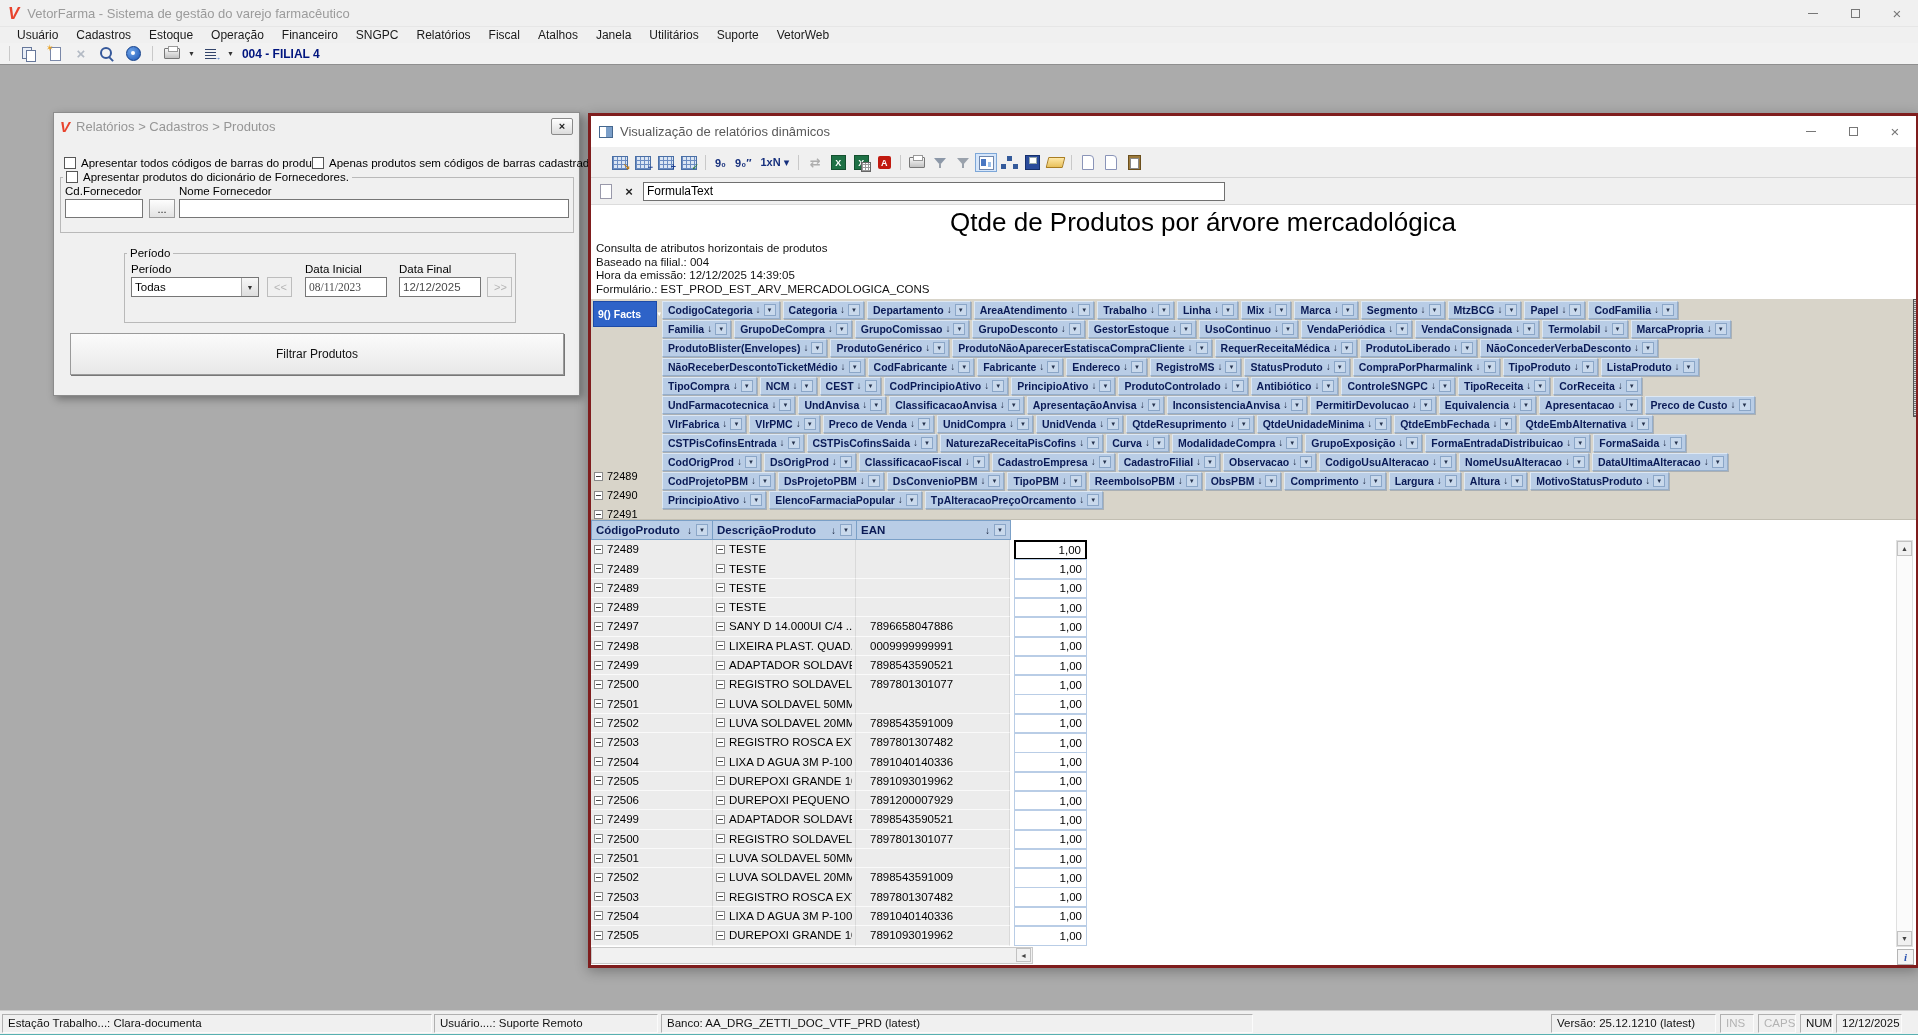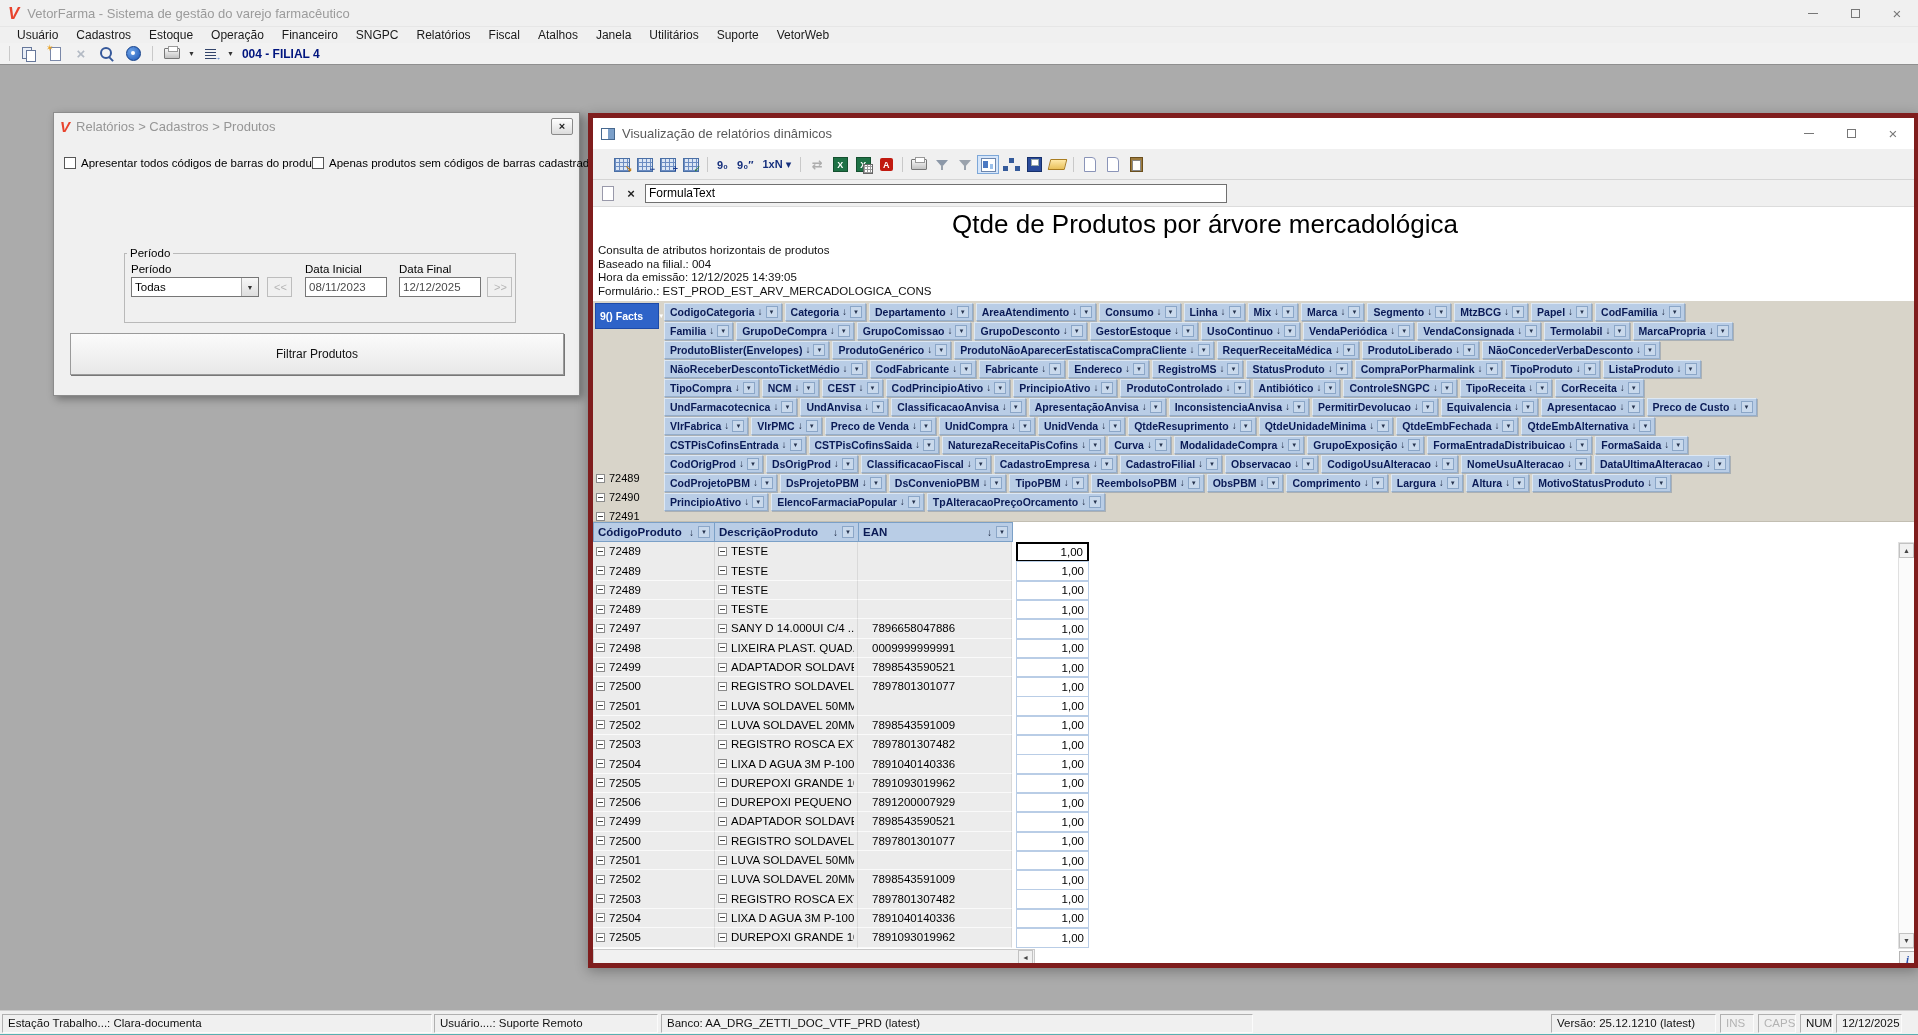--- a/index.html
+++ b/index.html
@@ -100,21 +100,21 @@
   .btn.disabled{color:#b5b5b5;border-color:#bdbdbd;background:#f0f0f0}
   .select{position:absolute;height:20px;background:#fff;border:1px solid #767676;display:flex;align-items:center;
     font-size:11.5px;padding-left:3px}
   .selbtn{margin-left:auto;width:17px;height:100%;background:linear-gradient(#f7f7f7,#dedede);
     border-left:1px solid #aaa;display:flex;align-items:center;justify-content:center;font-size:7px;color:#333}
   #filter-btn{position:absolute;left:16px;top:220px;width:494px;height:42px;background:linear-gradient(#fbfbfb,#e8e8e8);
     border:1px solid #9a9a9a;box-shadow:1px 1px 0 #777;font-size:12px;color:#111;font-family:"Liberation Sans",sans-serif}
 
   
   #report{position:absolute;left:588px;top:113px;width:1331px;height:855px;background:#7dd3fc;
-    border:5px solid #7f1d1d;box-shadow:0 3px 12px rgba(0,0,0,.3)}
+    border:3px solid #7f1d1d;box-shadow:0 3px 12px rgba(0,0,0,.3)}
   .rw-tb{height:32px;background:#fff;display:flex;align-items:center;padding-left:8px;border-bottom:1px solid #f0f0f0}
   .rw-icon{width:14px;height:12px;border:1px solid #46688f;background:linear-gradient(90deg,#fff 0 6px,#7b9fc9 6px);margin-right:7px}
   .rw-title{color:#5a5a5a;font-size:13px}
   #rw-toolbar{height:30px;background:#f0f0f0;border-bottom:1px solid #d5d5d5;display:flex;align-items:center;
     gap:3px;padding-left:19px}
   .rw-formula{height:27px;background:#f0f0f0;border-bottom:1px solid #dcdcdc;display:flex;align-items:center;gap:3px;padding-left:5px}
   .fx-input{position:absolute;left:52px;width:582px;height:19px;border:1px solid #707070;background:#fff;
     font-size:12px;font-family:"Liberation Sans",sans-serif;padding:0 3px}
   .rw-content{position:absolute;left:0;top:89px;right:0;bottom:0;background:#fff;overflow:hidden}
 
@@ -229,31 +229,44 @@
   </div>
   <label class="cb" style="left:10px;top:44px">
     <span class="box"></span>
     <span>Apresentar todos códigos de barras do produto</span>
   </label>
   <label class="cb" style="left:258px;top:44px">
     <span class="box"></span>
     <span>Apenas produtos sem códigos de barras cadastrado</span>
   </label>
 
+  <fieldset class="fs" style="left:6px;top:58px;width:514px;height:62px">
+    <legend>
+      <label class="cb">
+        <span class="box"></span>
+        <span>Apresentar produtos do dicionário de Fornecedores.</span>
+      </label>
+    </legend>
+    <span class="flabel" style="left:4px;top:2px">Cd.Fornecedor</span>
+    <span class="flabel" style="left:118px;top:2px">Nome Fornecedor</span>
+    <input class="tin" style="left: 4px; top: 16px; width: 78px;" value="">
+    <button class="btn" style="left:88px;top:16px;width:26px">...</button>
+    <input class="tin" style="left: 118px; top: 16px; width: 390px;" value="">
+  </fieldset>
 
   <fieldset class="fs" style="left:70px;top:134px;width:392px;height:76px">
     <legend><span>Período</span></legend>
     <span class="flabel" style="left:6px;top:4px">Período</span>
     <div class="select" style="left:6px;top:18px;width:128px">
       <span>Todas</span>
       <span class="selbtn">▼</span>
     </div>
     <button class="btn disabled" style="left:142px;top:18px;width:25px;height:20px">&lt;&lt;</button>
     <span class="flabel" style="left:180px;top:4px">Data Inicial</span>
-    <input class="tin dim" style="left: 180px; top: 18px; width: 82px; height: 20px;" value="08/11/2023">
+    <input class="tin dim" style="left: 180px; top: 18px; width: 82px; height: 20px; font-family: Liberation Serif, serif;" value="08/11/2023">
     <span class="flabel" style="left:274px;top:4px">Data Final</span>
     <input class="tin dim" style="left: 274px; top: 18px; width: 82px; height: 20px;" value="12/12/2025">
     <button class="btn disabled" style="left:362px;top:18px;width:25px;height:20px">&gt;&gt;</button>
   </fieldset>
 
   <button id="filter-btn">Filtrar Produtos</button>
 </div>
 
 <div id="report">
   <div class="rw-tb">
@@ -329,21 +342,21 @@
             <span class="chip-dd">▼</span>
           </span><span class="chip">
             <span class="chip-label">Departamento</span>
             <span class="chip-sort">↓</span>
             <span class="chip-dd">▼</span>
           </span><span class="chip">
             <span class="chip-label">AreaAtendimento</span>
             <span class="chip-sort">↓</span>
             <span class="chip-dd">▼</span>
           </span><span class="chip">
-            <span class="chip-label">Consumo</span>
+            <span class="chip-label">Trabalho</span>
             <span class="chip-sort">↓</span>
             <span class="chip-dd">▼</span>
           </span><span class="chip">
             <span class="chip-label">Linha</span>
             <span class="chip-sort">↓</span>
             <span class="chip-dd">▼</span>
           </span><span class="chip">
             <span class="chip-label">Mix</span>
             <span class="chip-sort">↓</span>
             <span class="chip-dd">▼</span>

